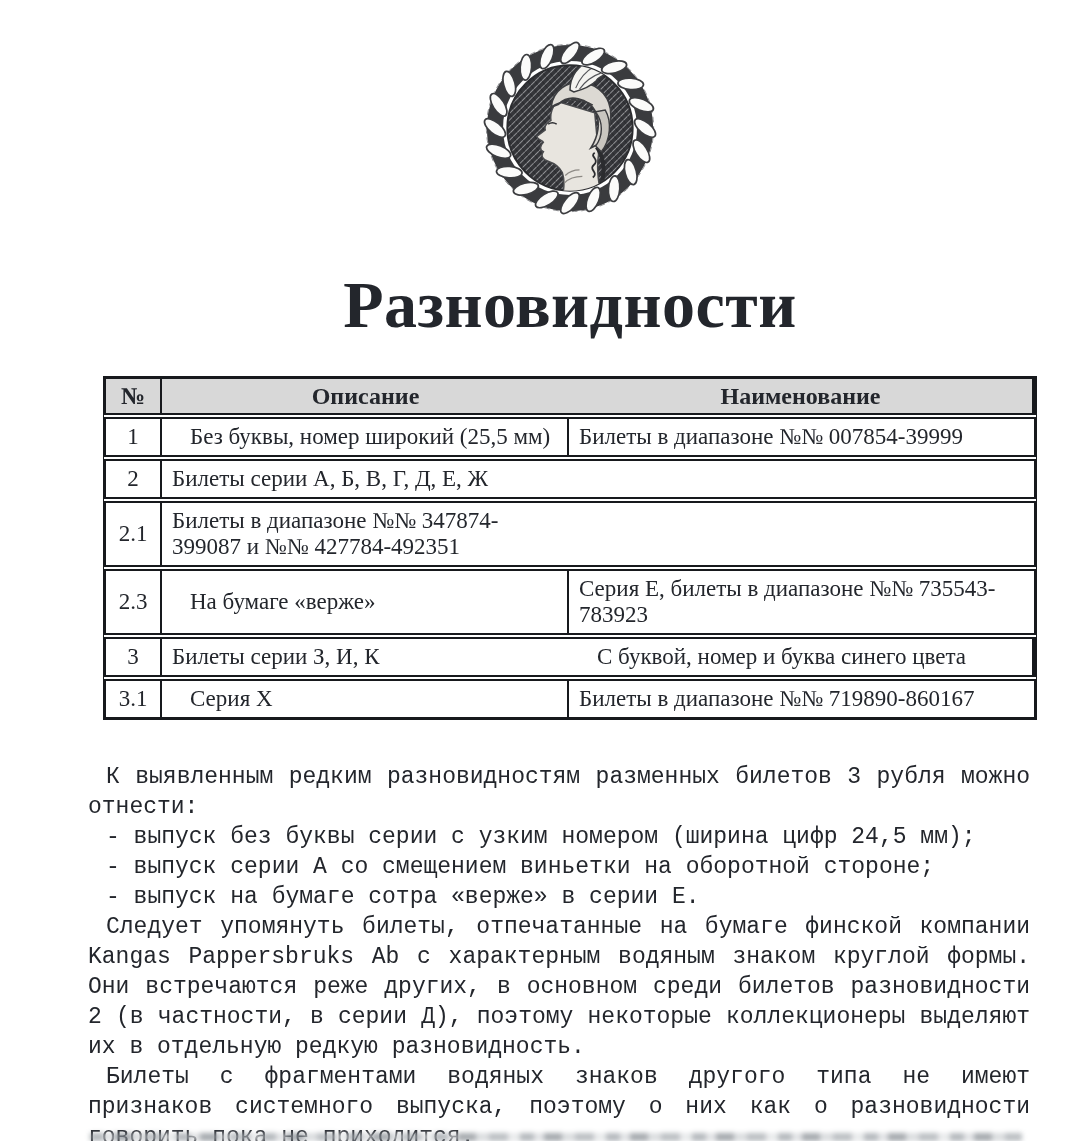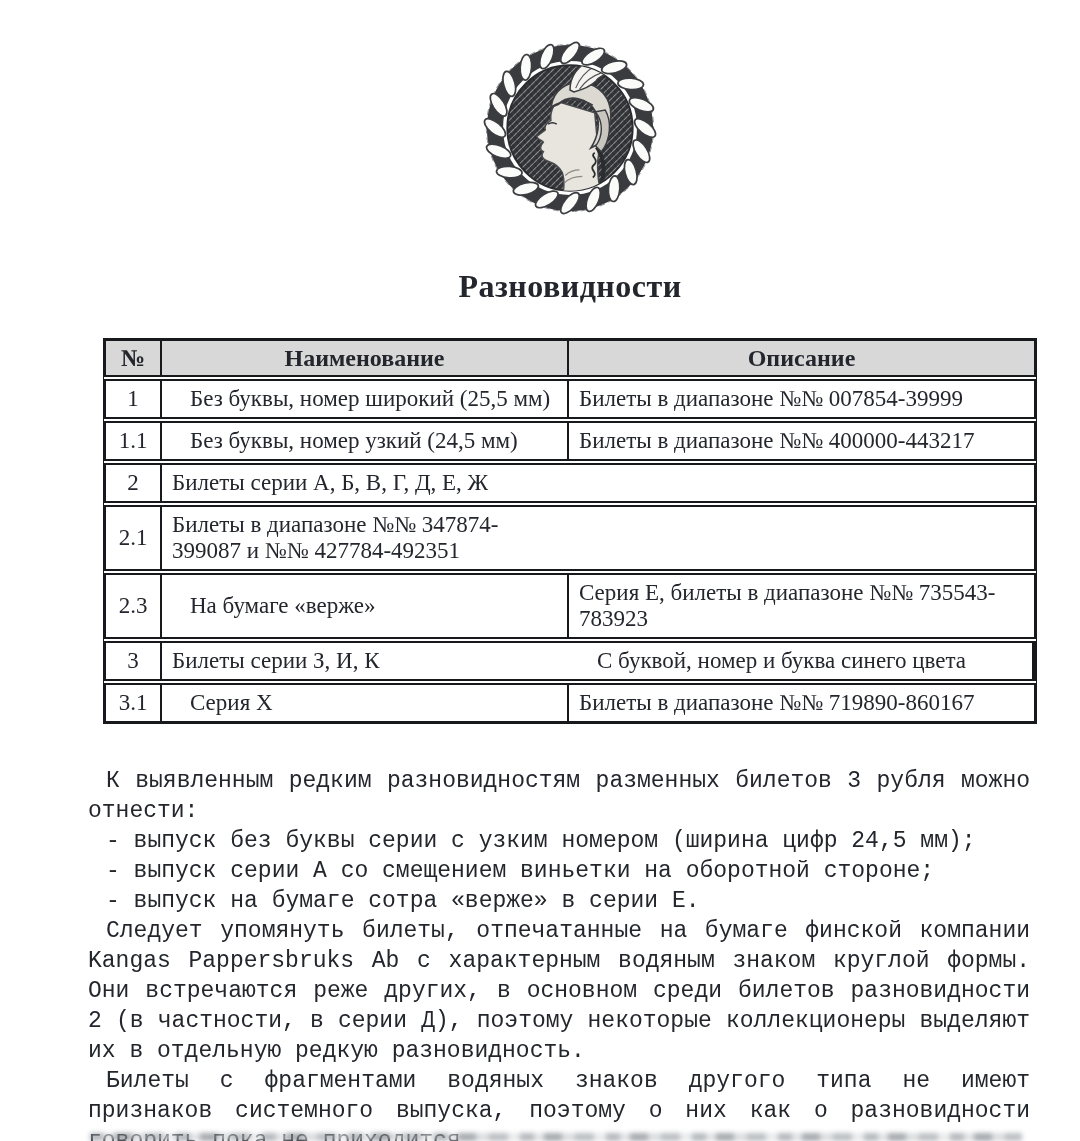--- a/index.html
+++ b/index.html
@@ -11,21 +11,21 @@
     overflow: hidden;
     font-family: "Liberation Serif", "DejaVu Serif", serif;
     color: #23262c;
   }
   .content { margin-left: 103px; width: 934px; }
 
   .emblem-wrap { width: 190px; height: 190px; margin: 33px auto 0 auto; }
 
   h1.title {
     text-align: center;
-    font-size: 32px;
+    font-size: 66px;
     font-weight: bold;
     letter-spacing: 0.5px;
     color: #23262c;
     margin: 46px 0 34px 0;
     line-height: 1.1;
   }
 
   .vtable { border: 1px solid #17191d; }
   .trow {
     display: grid;
@@ -132,32 +132,27 @@
           <path d="M95,150 C99,146 104,144 110,144 M94,158 C99,153 106,151 113,151" stroke="#8d8a85" stroke-width="1.3" fill="none"></path>
         </g>
       </svg>
     </div>
 
     <h1 class="title">Разновидности</h1>
 
     <div class="vtable">
       <div class="trow thead">
         <div class="cell c-num">№</div>
+        <div class="cell c-desc">Описание</div>
         <div class="cell c-name">Наименование</div>
-        <div class="cell c-desc">Описание</div>
       </div>
       <div class="trow">
         <div class="cell c-num">1</div>
         <div class="cell c-name">Без буквы, номер широкий (25,5 мм)</div>
         <div class="cell c-desc">Билеты в диапазоне №№ 007854-39999</div>
-      </div>
-      <div class="trow">
-        <div class="cell c-num">1.1</div>
-        <div class="cell c-name">Без буквы, номер узкий (24,5 мм)</div>
-        <div class="cell c-desc">Билеты в диапазоне №№ 400000-443217</div>
       </div>
       <div class="trow">
         <div class="cell c-num">2</div>
         <div class="cell c-desc">Билеты серии А, Б, В, Г, Д, Е, Ж</div>
       </div>
       <div class="trow">
         <div class="cell c-num">2.1</div>
         <div class="cell c-desc">Билеты в диапазоне №№ 347874-399087 и №№ 427784-492351</div>
       </div>
       <div class="trow">

